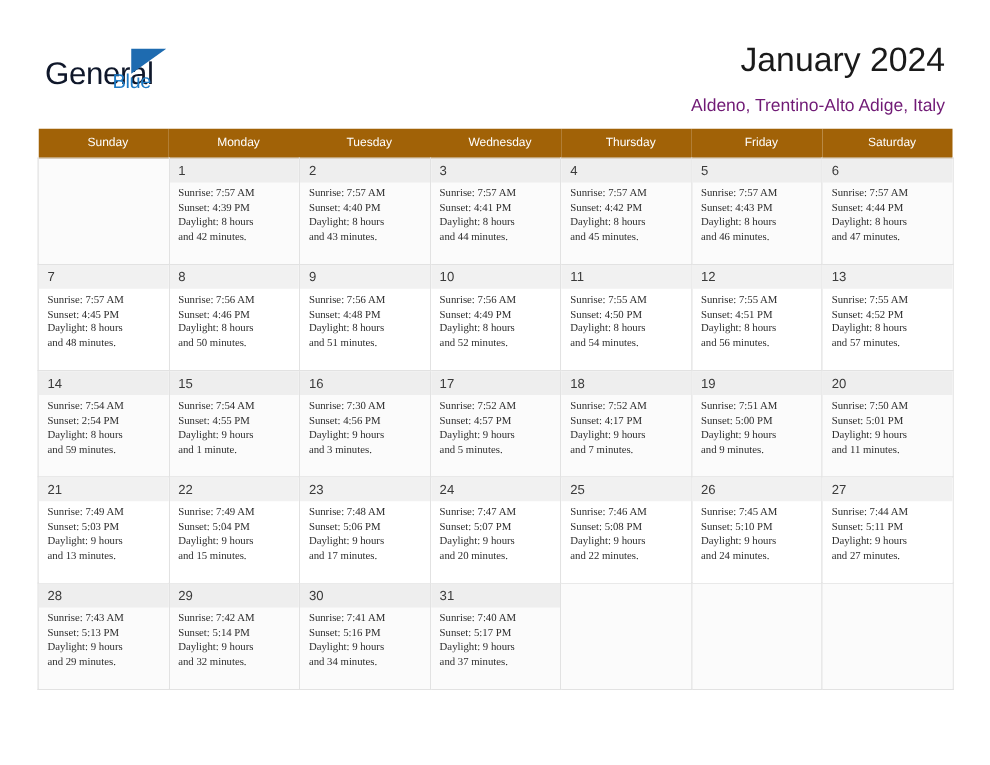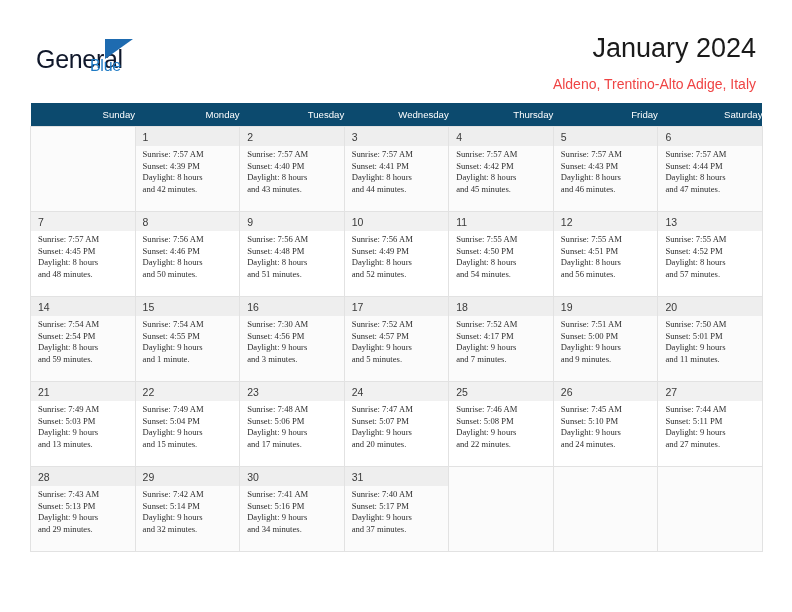--- a/index.html
+++ b/index.html
@@ -70,43 +70,43 @@
     font-size: 27px;
     color: #1a1a1a;
     text-align: center;
     white-space: nowrap;
   }
   .subtitle {
     position: absolute;
     right: 36px;
     top: 76px;
     font-size: 14px;
-    color: #ef4444;
+    color: #701a75;
     text-align: right;
     white-space: nowrap;
   }
 
   
   .calendar {
     position: absolute;
     left: 30px;
     top: 103px;
     width: 732px;
     border-collapse: collapse;
     table-layout: fixed;
   }
   .calendar col {
     width: 104.57px;
   }
   thead th {
-    background: #0c4a6e;
+    background: #a16207;
     color: #ffffff;
     font-size: 9.6px;
     font-weight: normal;
-    text-align: right;
+    text-align: center;
     padding: 6px 0 6px 7px;
     height: 10px;
     border: none;
   }
   tbody td {
     vertical-align: top;
     padding: 0;
     border: 1px solid #e2e2e2;
     height: 84px;
     background: #ffffff;

